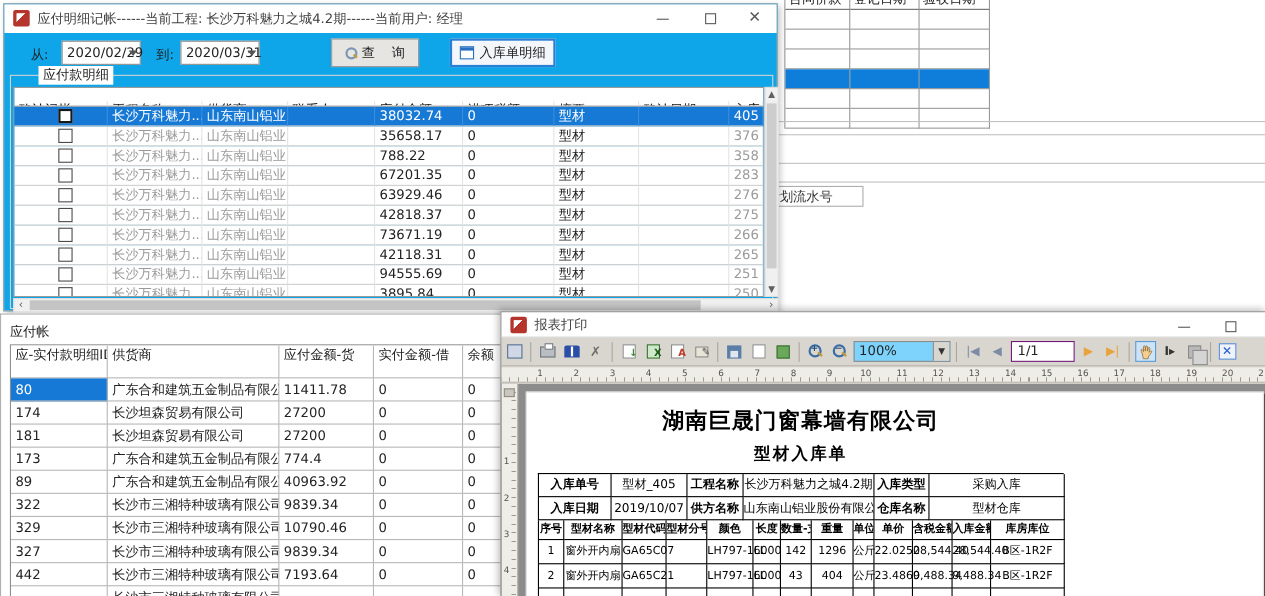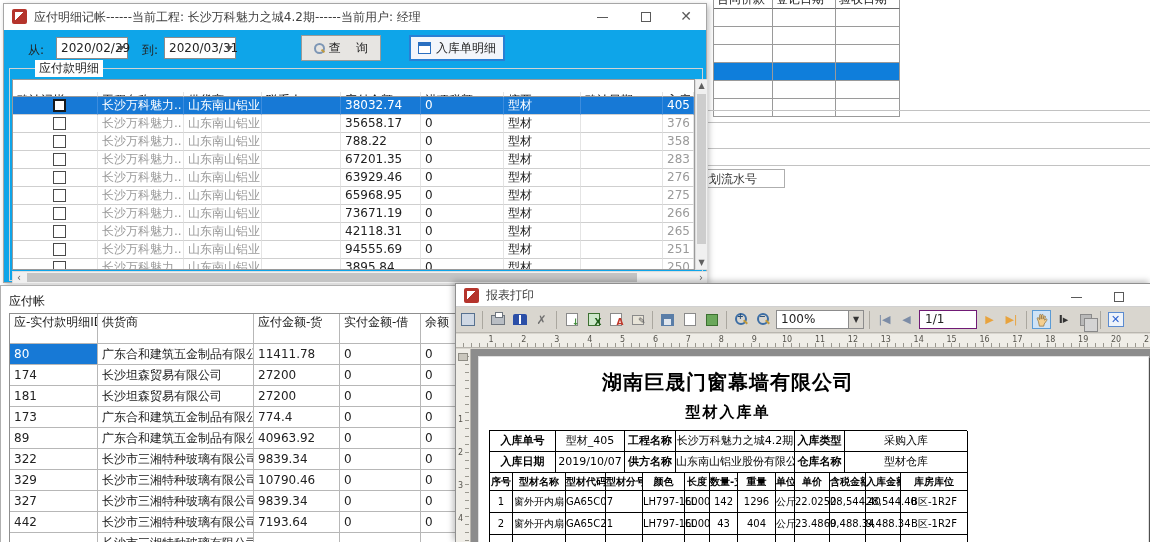--- a/index.html
+++ b/index.html
@@ -85,21 +85,21 @@
   .ic-tools { color:#6e6e6e; font-size:12px; font-weight:bold; }
   .ic-sheet { width:12px; height:13px; background:#fff; border:1px solid #8a8a8a; position:relative; }
   .ic-sheet .mark { position:absolute; right:-3px; bottom:-2px; font-size:9px; line-height:9px; font-weight:bold; }
   .ic-disk { width:13px; height:12px; background:#5a7ea8; position:relative; }
   .ic-disk::after { content:""; position:absolute; left:3px; top:5px; width:7px; height:6px; background:#dfe6ee; }
   .ic-cube { width:12px; height:12px; background:#6aa85a; border:1px solid #3c7030; }
   .zoomglass { position:relative; width:13px; height:13px; }
   .zoomglass::before { content:""; position:absolute; left:0; top:0; width:8px; height:8px; border:2px solid #3c6ea5; border-radius:50%; }
   .zoomglass::after { content:""; position:absolute; left:8px; top:8px; width:5px; height:2px; background:#c29a3a; transform:rotate(45deg); }
   .zoomglass .sign { position:absolute; left:2px; top:-1px; font-size:8px; color:#204a78; font-weight:bold; }
-  .zoom-combo { width:88px; height:19px; background:#ffffff; border:1px solid #8c8c8c; position:relative; line-height:17px; padding-left:4px; }
+  .zoom-combo { width:88px; height:19px; background:#7dd3fc; border:1px solid #8c8c8c; position:relative; line-height:17px; padding-left:4px; }
   .zoom-combo .dd { position:absolute; right:0; top:0; width:15px; height:17px; background:#d9d6cf; border-left:1px solid #8c8c8c; text-align:center; font-size:8px; color:#333; line-height:17px; }
   .nav { font-size:11px; line-height:19px; }
   .nav.slate { color:#7c8ca6; }
   .nav.orange { color:#e8a33d; }
   .page-box { width:58px; height:19px; background:#fff; border:1px solid #701a75; line-height:17px; padding-left:5px; }
   .tbi.active { background:#cfe3f6; border:1px solid #5b9bd5; }
   .ibeam { font-size:11px; font-weight:bold; color:#333; }
   .ic-copy { width:12px; height:12px; background:#b9b9b9; border:1px solid #8a8a8a; position:relative; }
   .ic-copy::after { content:""; position:absolute; left:3px; top:3px; width:12px; height:12px; background:#d4d4d4; border:1px solid #8a8a8a; }
   .ic-closex { width:16px; height:15px; border:1px solid #5b8bd0; color:#2a5fd0; font-size:11px; line-height:13px; text-align:center; background:#eef3fa; }
@@ -288,21 +288,21 @@
         <div></div>
         <div class="dim">276</div>
       </div>
       <div class="g1-row">
         <div>
           <div class="cbx"></div>
         </div>
         <div class="dim">长沙万科魅力...</div>
         <div class="dim">山东南山铝业...</div>
         <div></div>
-        <div>65968.95</div>
+        <div>42818.37</div>
         <div>0</div>
         <div>型材</div>
         <div></div>
         <div class="dim">275</div>
       </div>
       <div class="g1-row">
         <div>
           <div class="cbx"></div>
         </div>
         <div class="dim">长沙万科魅力...</div>

